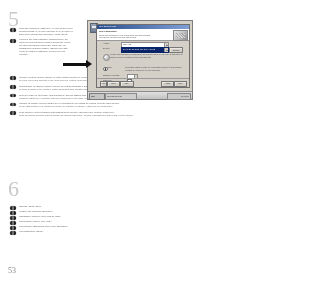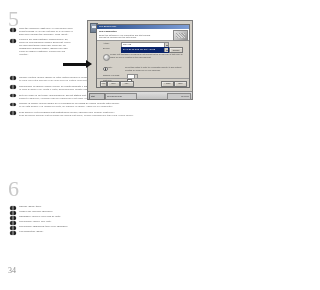--- a/index.html
+++ b/index.html
@@ -421,15 +421,15 @@
         <span class="btext">Selezionare "Brandens" twee keer "Branden".</span>
       </div>
       <div class="bullet">
         <span class="flag"></span>
         <span class="btext">Klik dwukrotnie "Burn".</span>
       </div>
     </div>
 
   </div>
 
-  <div class="pageno">34</div>
+  <div class="pageno">53</div>
 
 </div>
 
 </body></html>

